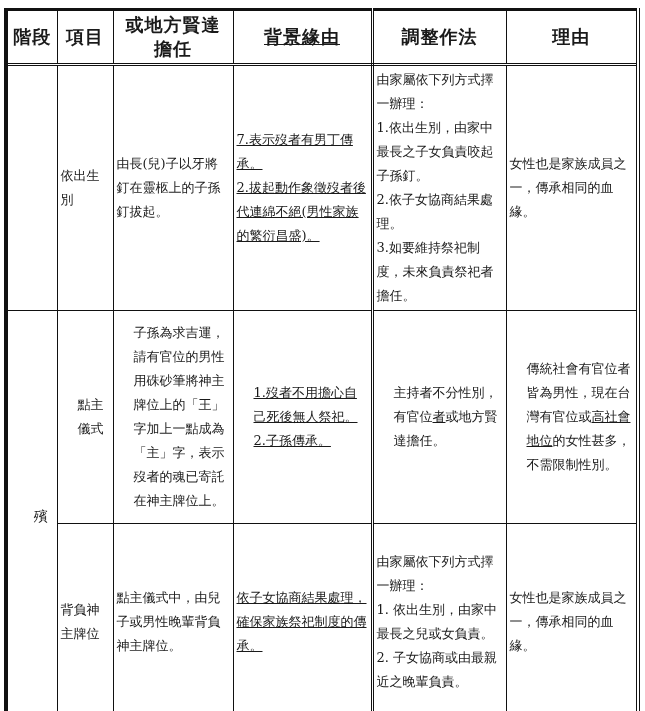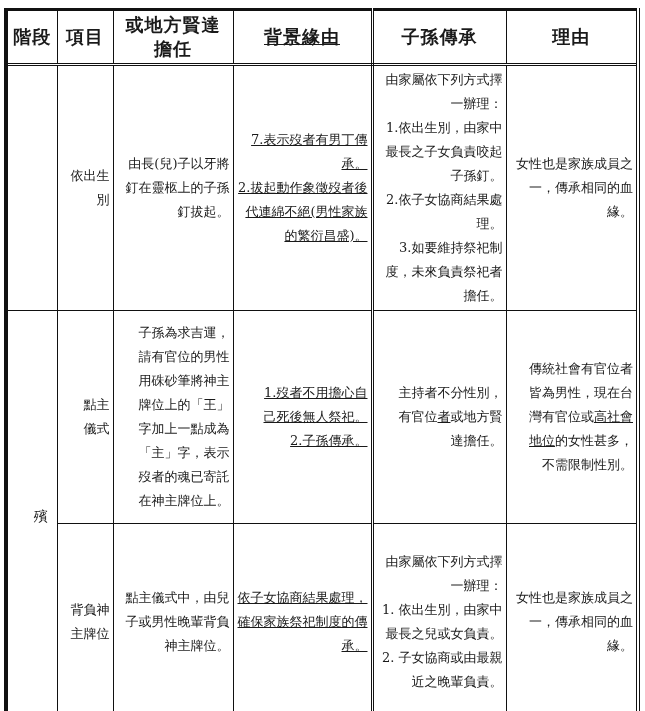--- a/index.html
+++ b/index.html
@@ -14,21 +14,21 @@
     border-left: 4px solid #111;
     border-right: 4px double #111;
     border-bottom: 3px solid #111;
   }
   .ritual th, .ritual td {
     border: 1px solid #111;
     vertical-align: middle;
     padding: 2px 3px;
     font-size: 13px;
     line-height: 24px;
-    text-align: right;
+    text-align: left;
     word-break: break-all;
   }
   .ritual th {
     height: 33px;
     font-weight: bold;
     text-align: center;
     font-size: 18px;
     letter-spacing: 1px;
     border-bottom: 3px double #111;
   }
@@ -51,21 +51,21 @@
     <col style="width:139px">
     <col style="width:134px">
     <col style="width:132px">
   </colgroup>
   <thead>
     <tr>
       <th>階段</th>
       <th>項目</th>
       <th>或地方賢達擔任</th>
       <th class="col-bg">背景緣由</th>
-      <th>子孫傳承</th>
+      <th>調整作法</th>
       <th>理由</th>
     </tr>
   </thead>
   <tbody>
     <tr class="row1">
       <td class="stage" rowspan="1"></td>
       <td>依出生別</td>
       <td>由長(兒)子以牙將釘在靈柩上的子孫釘拔起。</td>
       <td class="col-bg">
         <span class="line">7.表示歿者有男丁傳承。</span>

